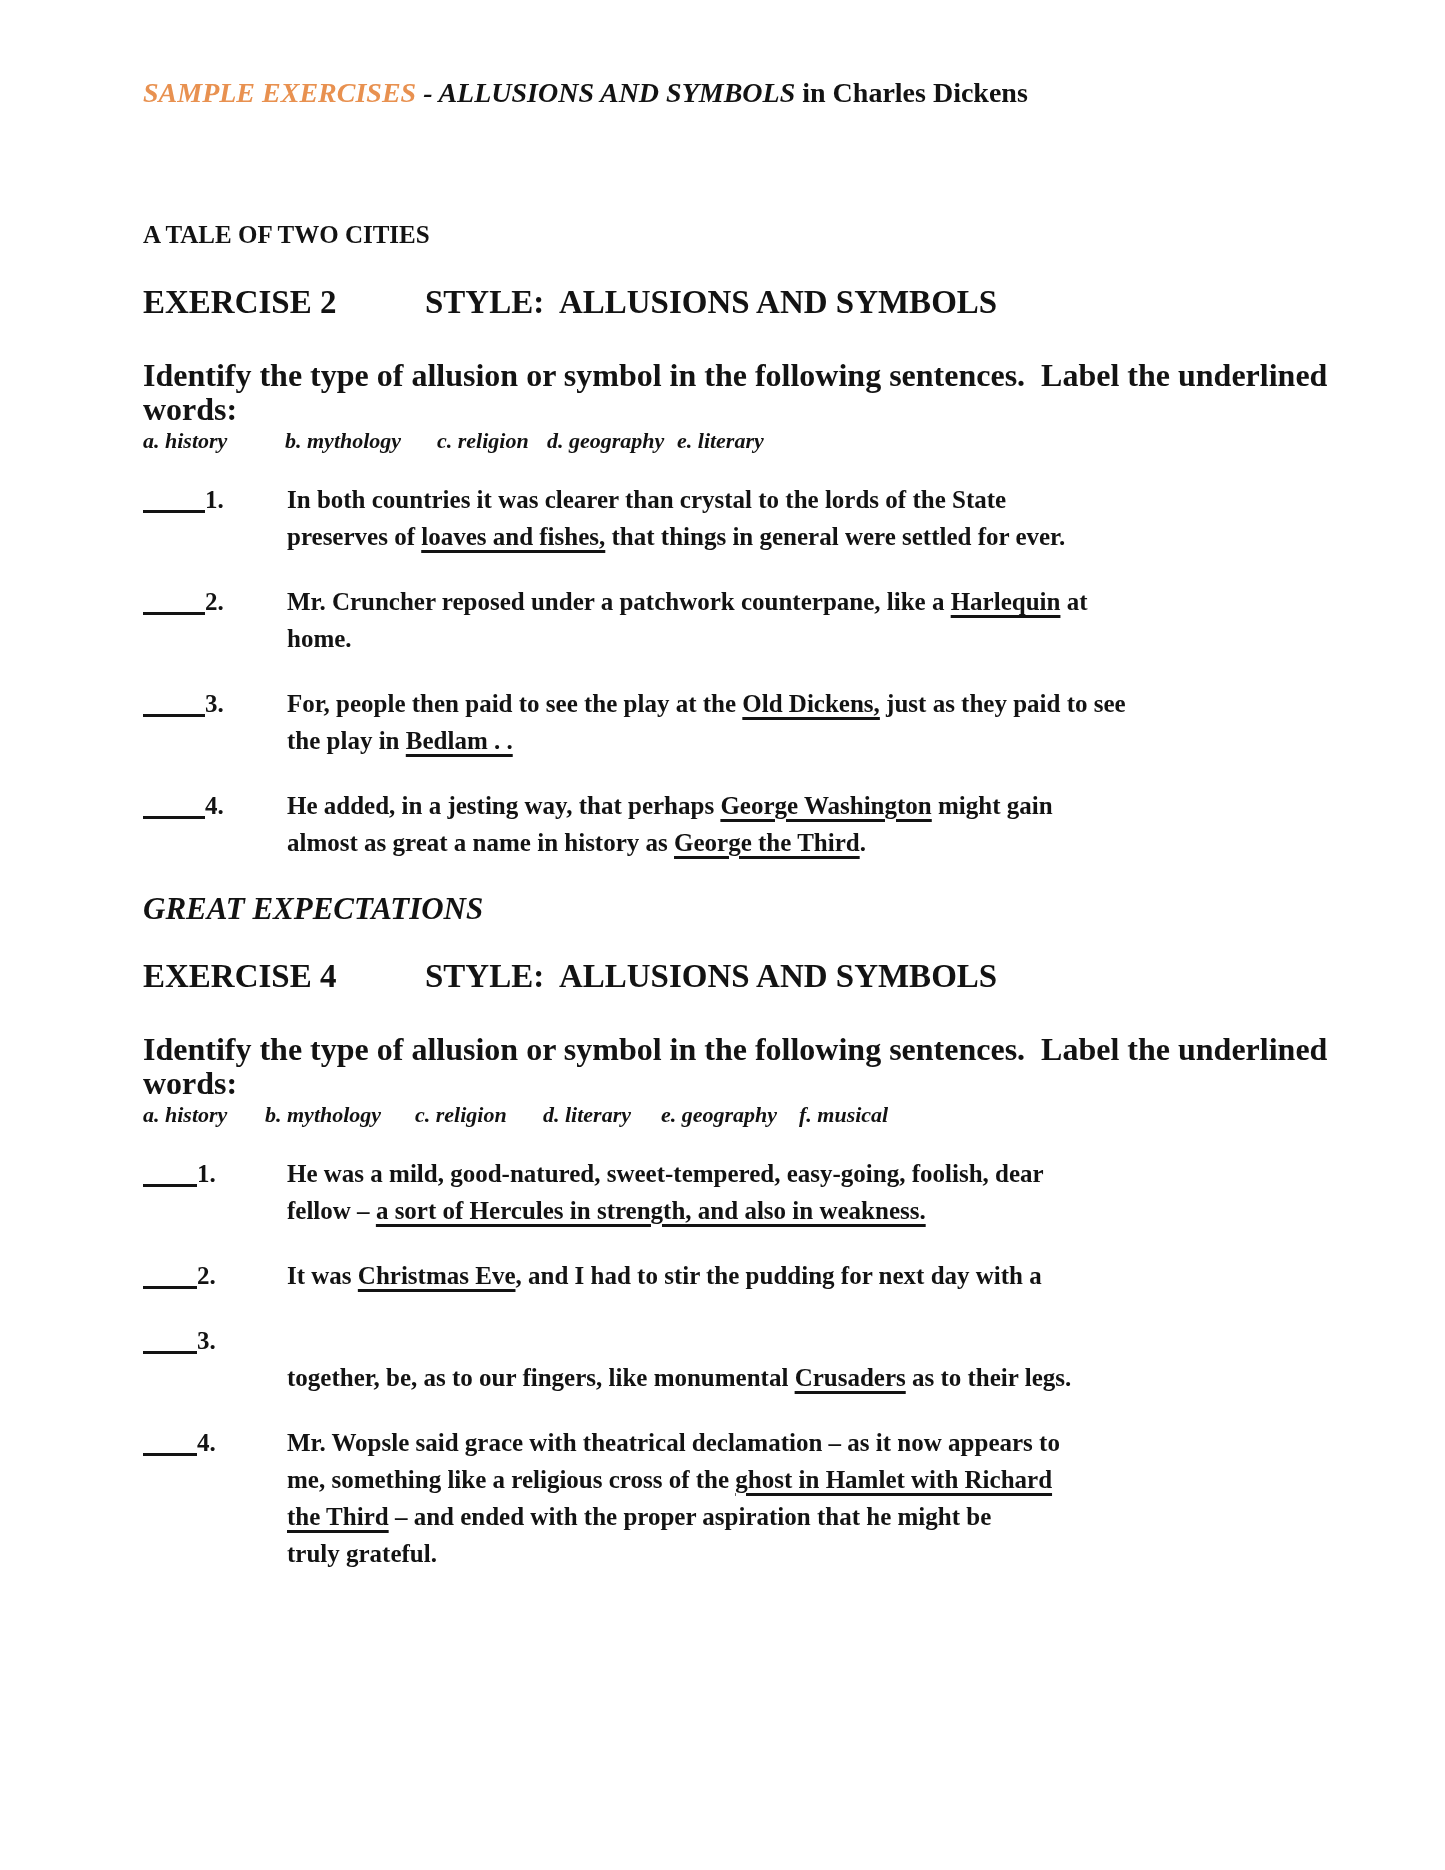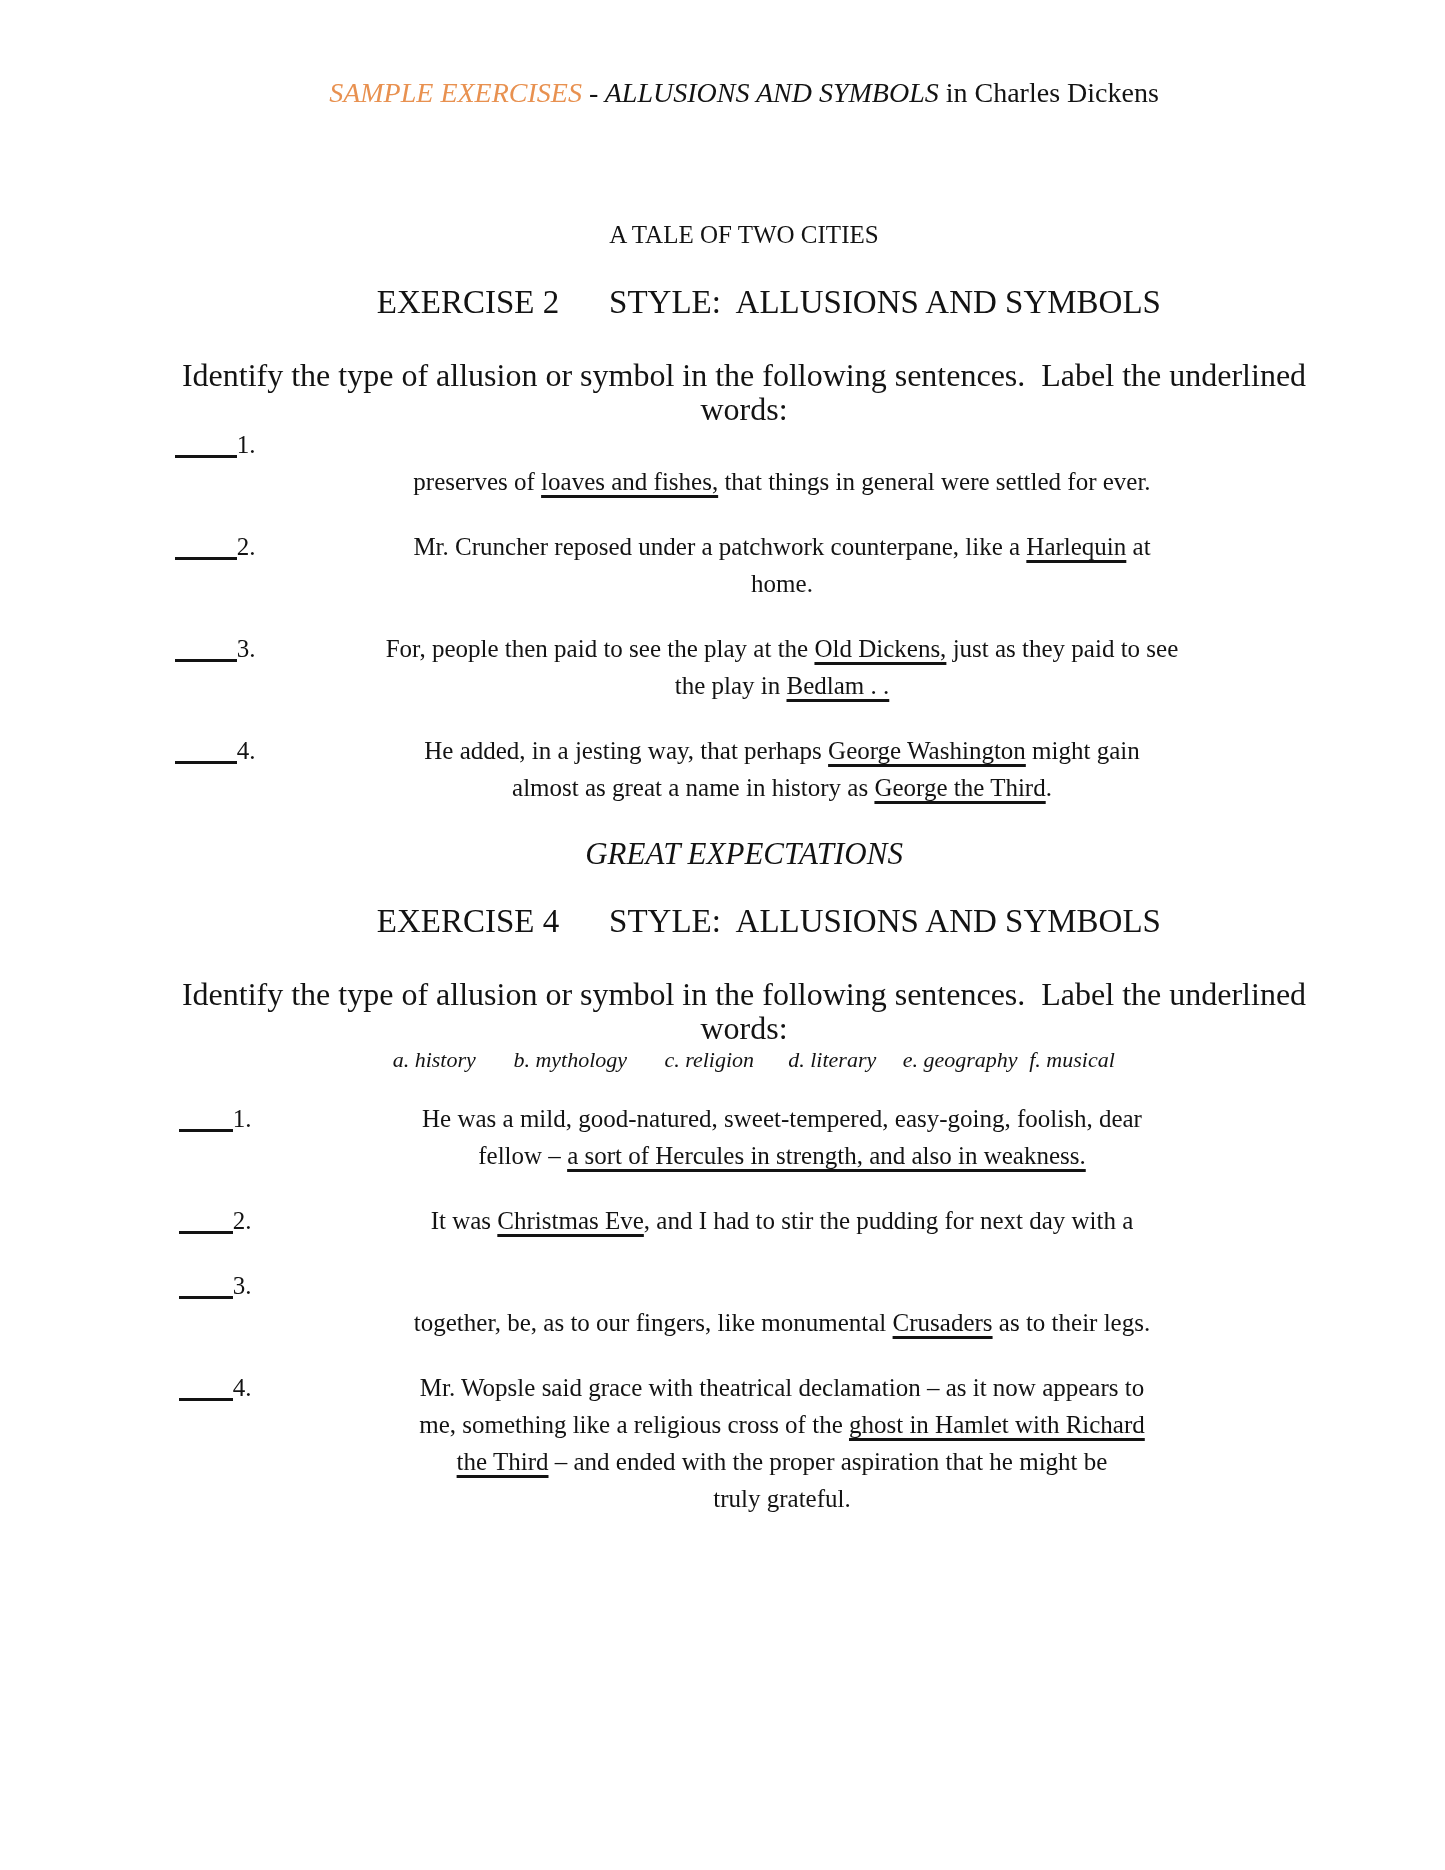--- a/index.html
+++ b/index.html
@@ -4,24 +4,23 @@
 <style>
   html, body { margin: 0; padding: 0; background: #ffffff; }
   .page {
     position: relative;
     width: 1445px;
     height: 1870px;
     box-sizing: border-box;
     background: #ffffff;
     color: #131313;
     font-family: "Liberation Serif", "DejaVu Serif", serif;
-    font-weight: normal;
+    font-weight: bold;
     padding: 75px 100px 0 143px;
     overflow: hidden;
-    text-align: center;
   }
   .doc-title { font-size: 28px; line-height: 36px; margin: 0 0 107px 0; white-space: pre-wrap; }
   .doc-title .it { font-style: italic; }
 
   .book-title { font-size: 25px; line-height: 34px; margin: 0 0 33px 0; }
   .book-title.italic-large { font-size: 31px; line-height: 40px; font-style: italic; margin-bottom: 30px; }
 
   .exercise-line { font-size: 33px; line-height: 34px; margin: 0 0 39px 0; white-space: pre-wrap; }
   .ex-label { display: inline-block; min-width: 282px; }
 
@@ -54,24 +53,25 @@
 <div class="page">
 
   <div class="doc-title"><span class="it" style="color: rgb(232, 145, 80);">SAMPLE EXERCISES</span><span class="it"> - </span><span class="it">ALLUSIONS AND SYMBOLS</span><span> in Charles Dickens</span></div>
 
   <div class="sec sec1">
     <div class="book-title">A TALE OF TWO CITIES</div>
 
     <div class="exercise-line"><span class="ex-label">EXERCISE 2</span><span>STYLE:  ALLUSIONS AND SYMBOLS</span></div>
 
     <div class="instructions">Identify the type of allusion or symbol in the following sentences.  Label the underlined words:</div>
+    <div class="options s1opts"><span>a. history</span><span>b. mythology</span><span>c. religion</span><span>d. geography</span><span>e. literary</span></div>
 
     <div class="item">
       <div class="item-label"><span class="blank"></span><span>1.</span></div>
-      <div class="item-text"><br><span>preserves of </span><span class="u">loaves and fishes,</span><span> that things in general were settled for ever.</span></div>
+      <div class="item-text"><span>In both countries it was clearer than crystal to the lords of the State</span><br><span>preserves of </span><span class="u">loaves and fishes,</span><span> that things in general were settled for ever.</span></div>
     </div>
 
     <div class="item">
       <div class="item-label"><span class="blank"></span><span>2.</span></div>
       <div class="item-text"><span>Mr. Cruncher reposed under a patchwork counterpane, like a </span><span class="u">Harlequin</span><span> at</span><br><span>home.</span></div>
     </div>
 
     <div class="item">
       <div class="item-label"><span class="blank"></span><span>3.</span></div>
       <div class="item-text"><span>For, people then paid to see the play at the </span><span class="u">Old Dickens,</span><span> just as they paid to see</span><br><span>the play in </span><span class="u">Bedlam . .</span></div>

